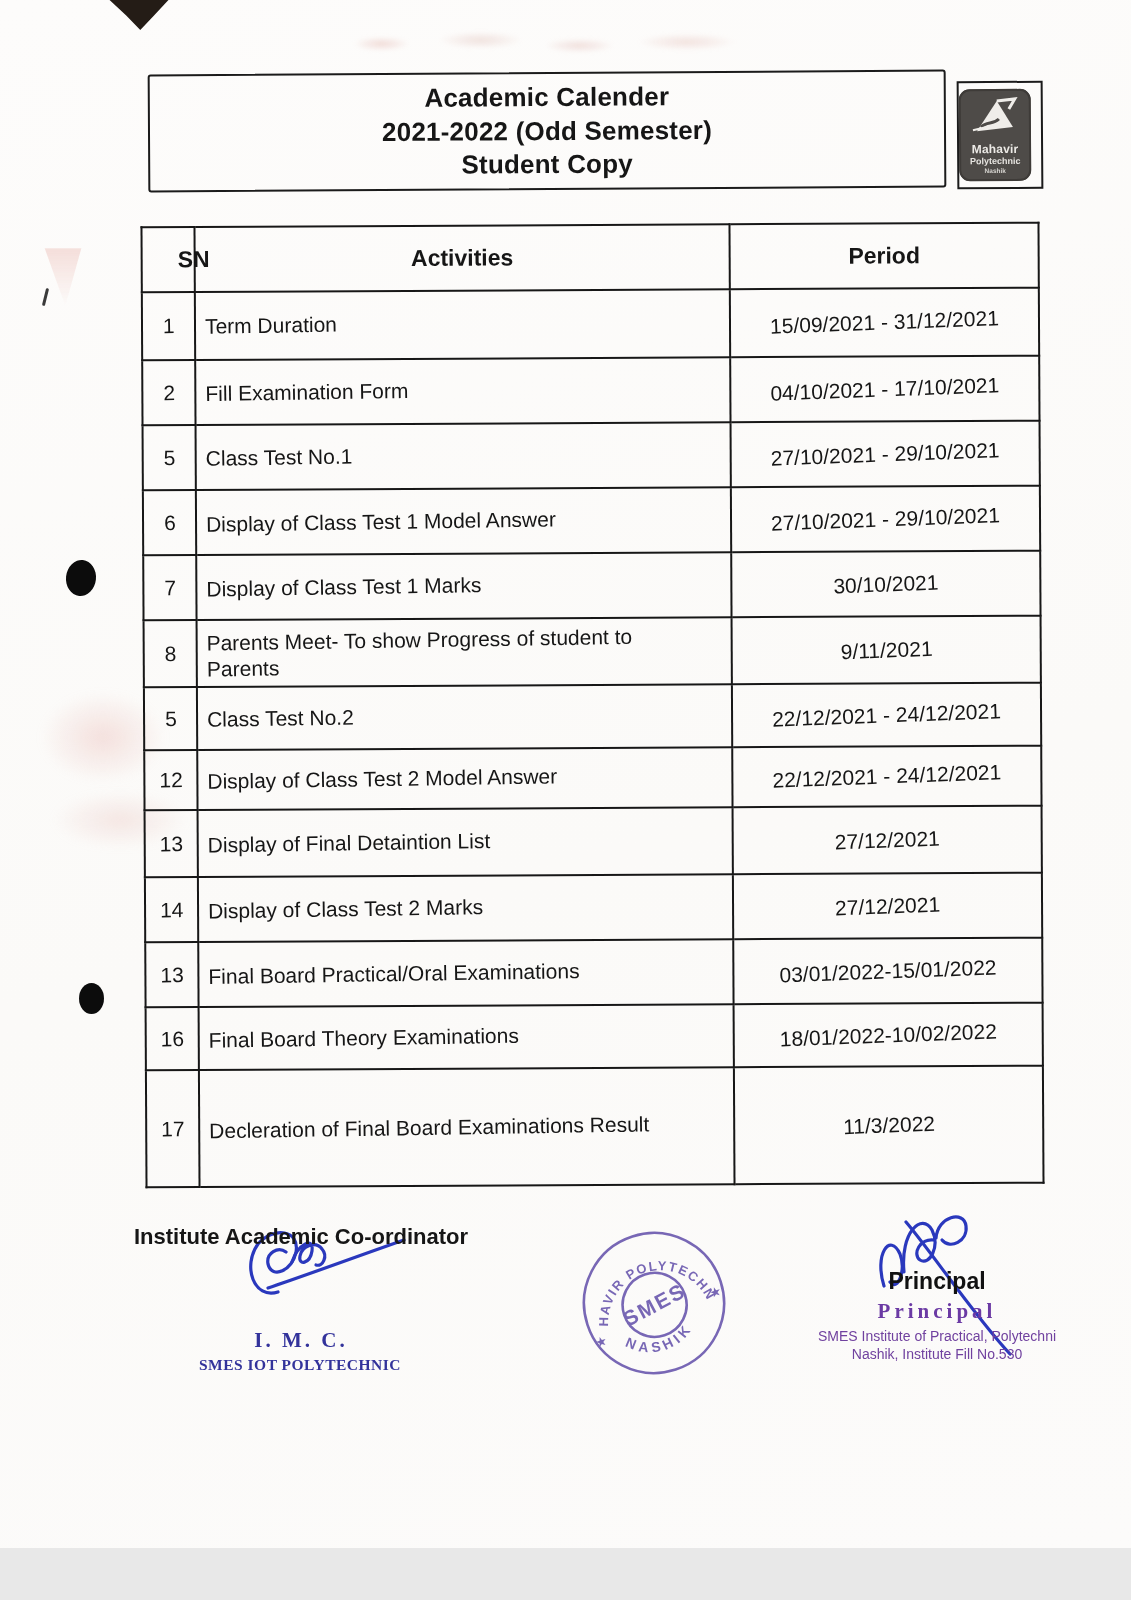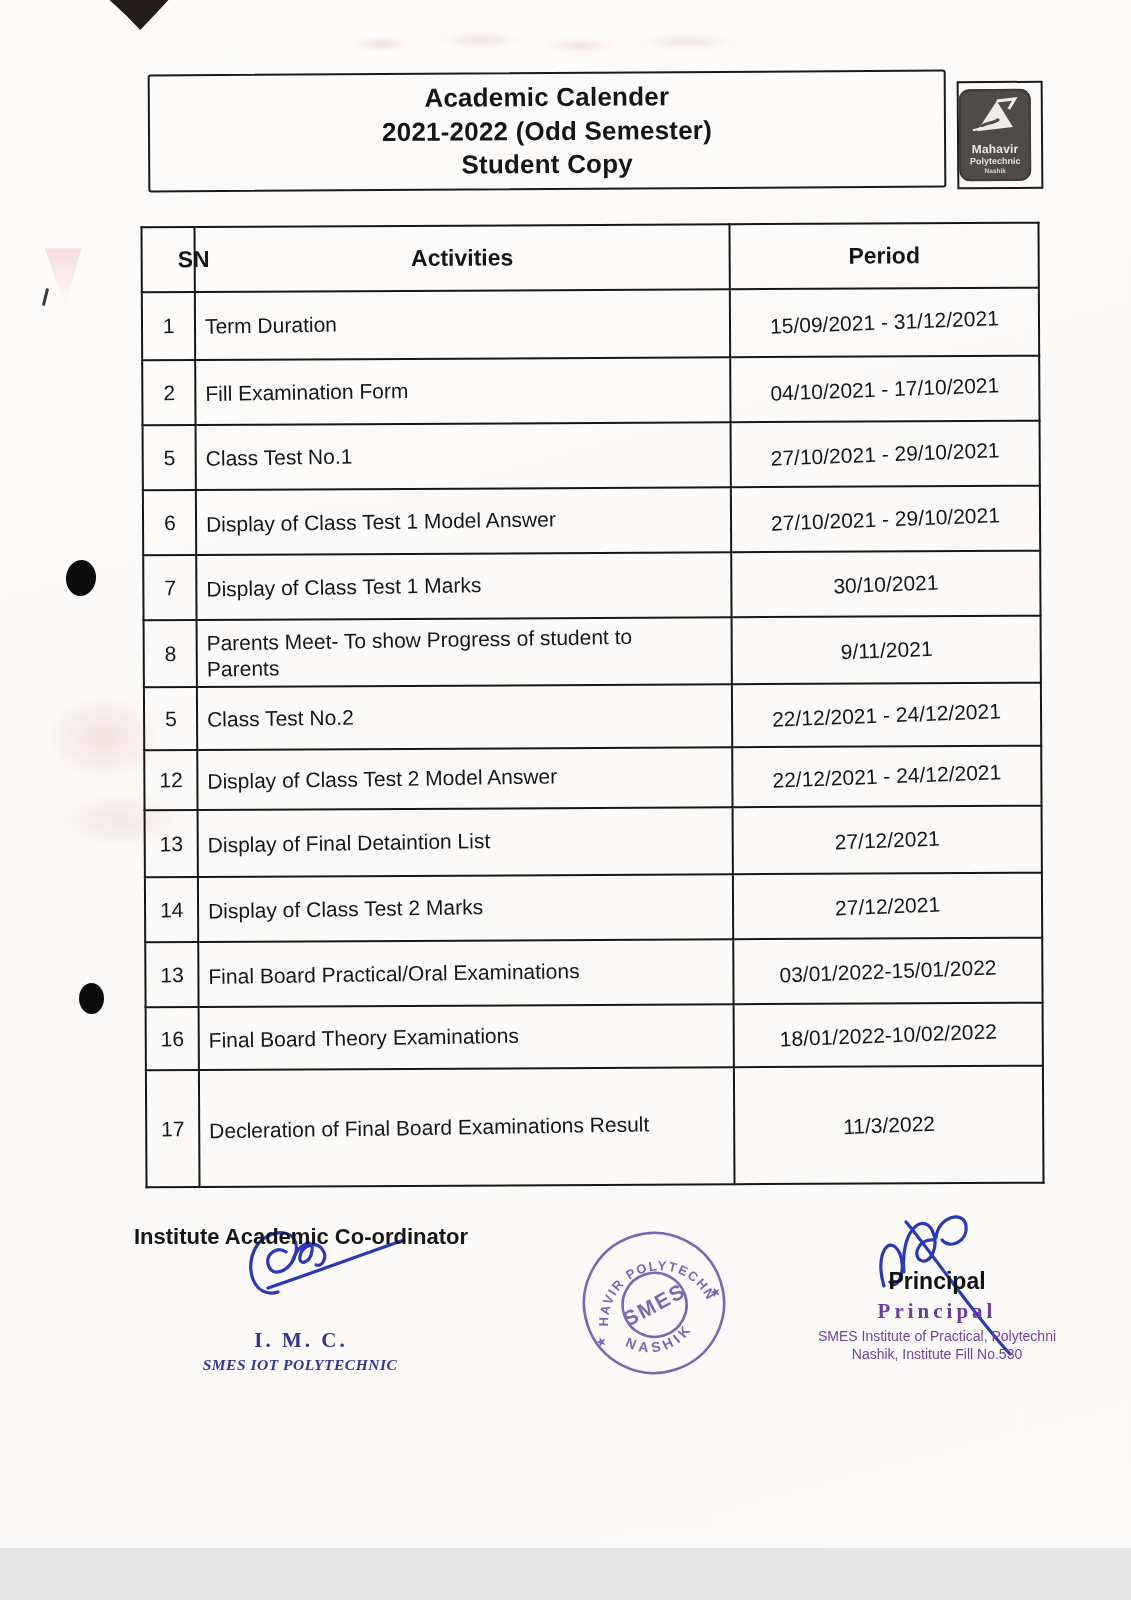--- a/index.html
+++ b/index.html
@@ -68,21 +68,21 @@
 
   
   .sig-svg { position:absolute; }
   .coordinator-role { position:absolute; left:118px; top:1224px; width:366px; text-align:center;
     font-weight:bold; font-size:22px; }
   .imc-1 { position:absolute; left:178px; top:1328px; width:246px; text-align:center;
     color:#33339b; font-weight:bold; font-size:21px; letter-spacing:3px;
     font-family:"Liberation Serif", serif; }
   .imc-2 { position:absolute; left:150px; top:1356px; width:300px; text-align:center;
     color:#33339b; font-weight:bold; font-size:15.5px; letter-spacing:.5px;
-    font-family:"Liberation Serif", serif;font-style:italic; }
+    font-family:"Liberation Serif", serif; }
 
   .seal { position:absolute; left:578px; top:1224px; width:152px; height:158px;
     transform:rotate(-18deg); opacity:.9; }
 
   .principal-block { position:absolute; left:770px; top:1268px; width:334px; text-align:center; }
   .principal-role { font-weight:bold; font-size:23px; color:#111; }
   .principal-stamp-role { margin-top:4px; color:#6b3aa4; font-weight:bold; font-size:21px;
     letter-spacing:4px; font-family:"Liberation Serif", serif; }
   .principal-stamp-l1 { margin-top:4px; color:#70419f; font-size:14px; white-space:nowrap; }
   .principal-stamp-l2 { margin-top:2px; color:#70419f; font-size:14px; white-space:nowrap; }

